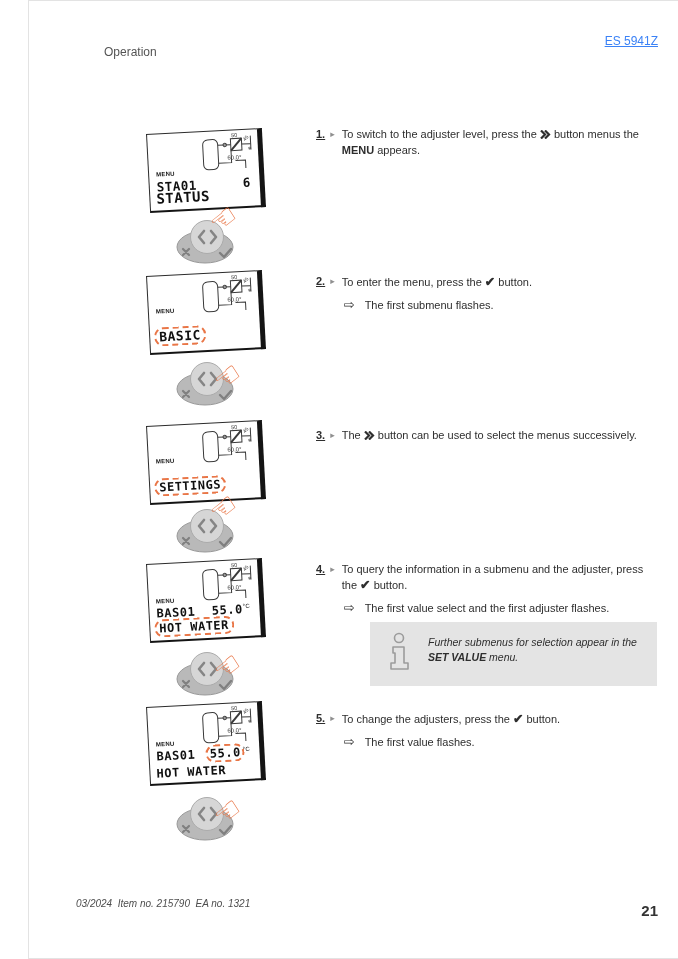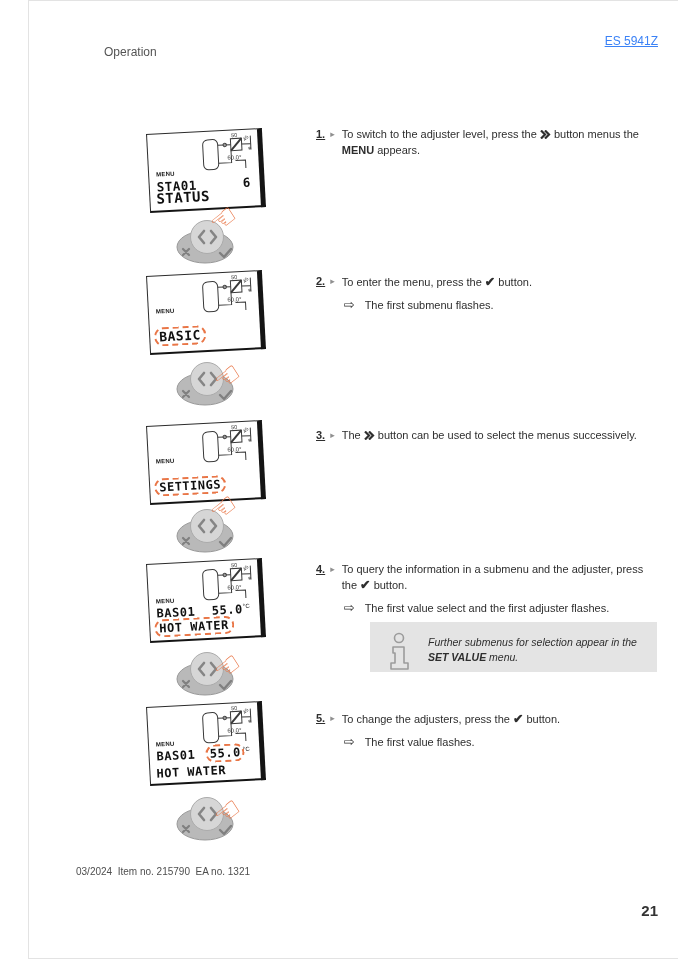--- a/index.html
+++ b/index.html
@@ -3,21 +3,21 @@
 <meta charset="utf-8">
 <style>
   html,body{margin:0;padding:0;background:#fff;}
   .page{position:relative;width:678px;height:959px;background:#ffffff;
         font-family:"Liberation Sans",sans-serif;color:#2e2e2e;overflow:hidden;
         box-shadow:inset 0 0 0 1px #e3e3e3;margin-left:28px;}
 
   
   .header-left{position:absolute;left:76px;top:45px;font-size:12px;color:#545454;}
   .header-right{position:absolute;right:48px;top:34px;font-size:12px;color:#3b82f6;text-decoration:underline;}
-  .footer-left{position:absolute;left:48px;top:866px;font-size:10px;color:#4e4e4e;white-space:pre;}
+  .footer-left{position:absolute;left:48px;top:898px;font-size:10px;color:#4e4e4e;white-space:pre;font-style:italic;}
   .pagenum{position:absolute;right:48px;top:902px;font-size:15px;font-weight:bold;color:#333;}
 
   
   .lcd{position:absolute;left:120px;width:110px;height:76px;background:#fff;
        border:1px solid #2b2b2b;border-right:5px solid #141414;border-bottom:2px solid #141414;
        transform:rotate(-3deg);}
   .lcd .menu{position:absolute;left:7px;font-size:6px;font-weight:bold;letter-spacing:.2px;color:#111;}
   .lcd .r1{position:absolute;left:7px;right:9px;display:flex;justify-content:space-between;
            font-family:"DejaVu Sans Mono",monospace;font-weight:bold;font-size:12.5px;
            letter-spacing:.5px;color:#111;}
@@ -43,21 +43,21 @@
   .num{font-weight:bold;text-decoration:underline;margin-right:5px;white-space:nowrap;}
   .sarrow{color:#8f8f8f;font-size:9px;margin:1px 7px 0 0;}
   .stext{flex:1;}
   .b{font-weight:bold;}
   .chk{font-weight:bold;font-size:12.5px;}
   .nexticon{display:inline-block;vertical-align:-1px;}
   .result{display:flex;margin-top:6px;margin-left:2px;}
   .rarrow{font-size:13px;line-height:1.1;margin-right:10px;color:#2e2e2e;}
 
   
-  .infobox{position:absolute;left:342px;top:622px;width:287px;height:50px;background:#e4e4e4;}
+  .infobox{position:absolute;left:342px;top:622px;width:287px;height:64px;background:#e4e4e4;}
   .info-icon{position:absolute;left:17px;top:9px;}
   .info-text{position:absolute;left:58px;top:13px;width:218px;font-size:10.5px;
              font-style:italic;line-height:1.4;color:#2e2e2e;}
 </style>
 </head>
 <body>
 
 <div class="page">
 
   <div class="header-left">Operation</div>

